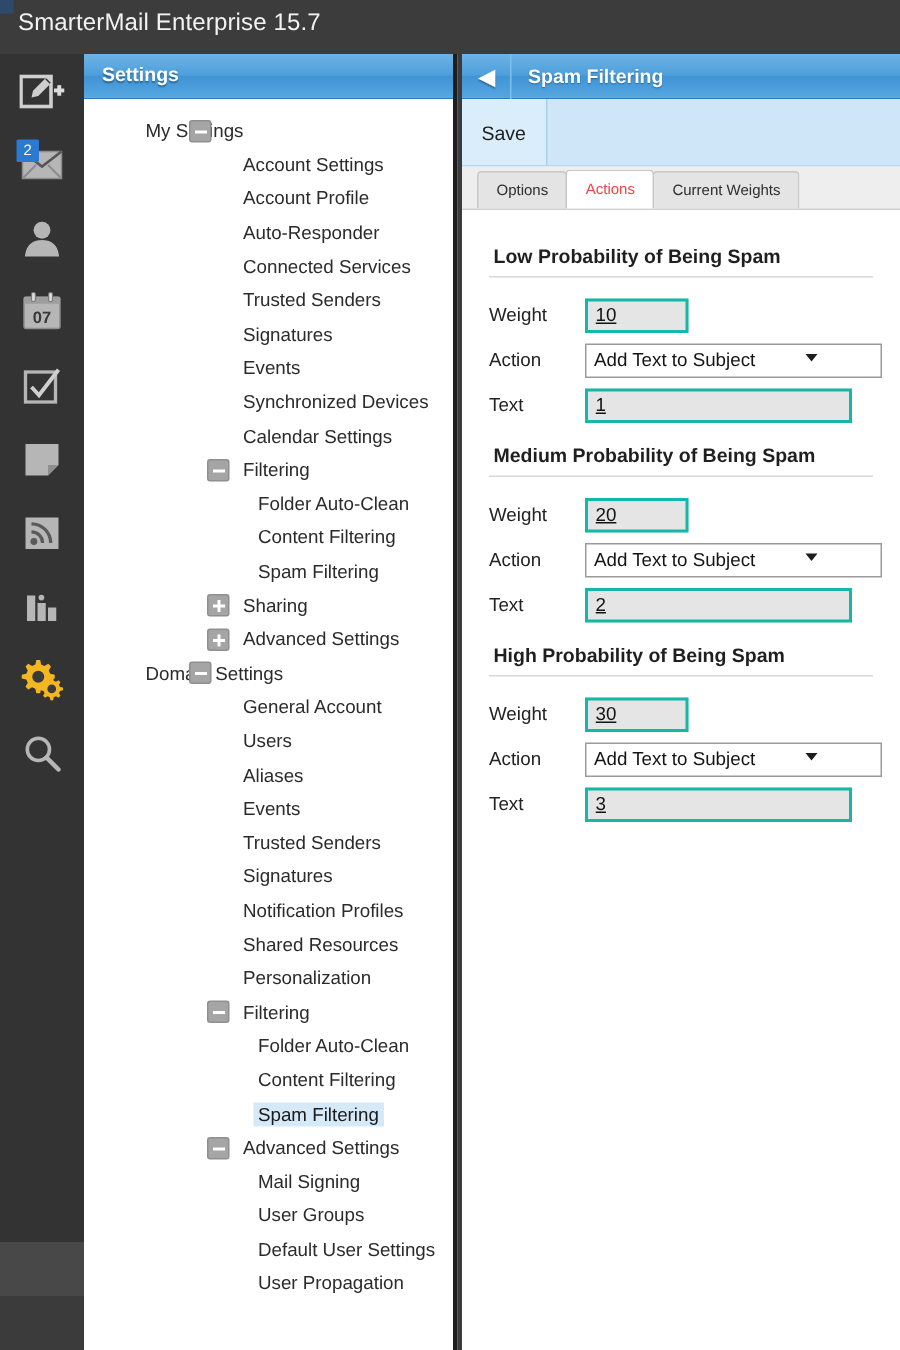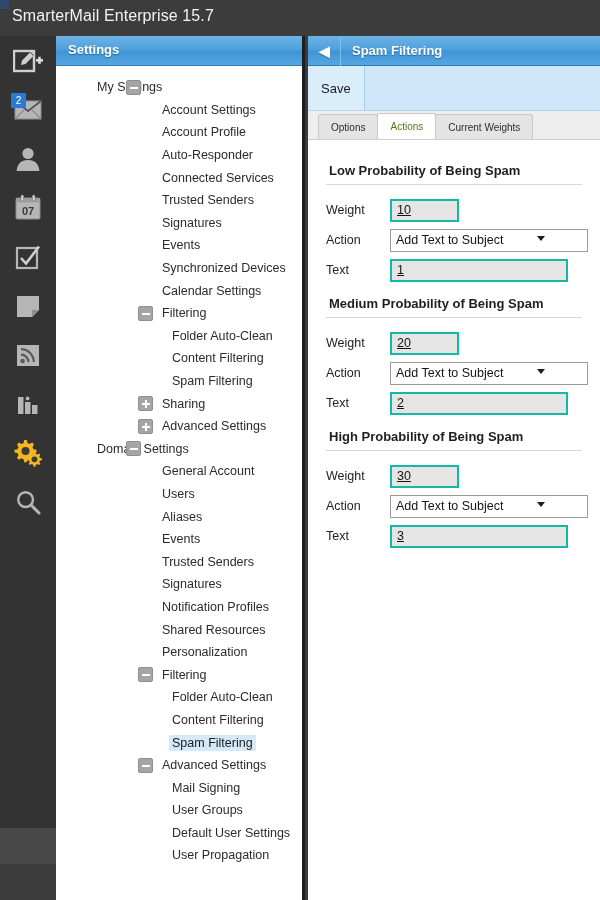--- a/index.html
+++ b/index.html
@@ -192,21 +192,21 @@
     background: #e4e4e4;
     border: 1px solid #c8c8c8;
     border-bottom: none;
     border-radius: 3px 3px 0 0;
     margin-right: -1px;
     cursor: pointer;
     margin-top: 33px;
   }
   .tab.active {
     background: #ffffff;
-    color: #4d7c0f;
+    color: #ef4444;
     height: 26px;
     position: relative;
     z-index: 3;
   }
 
   .formarea { padding: 18px 18px 0 18px; }
 
   .section-title {
     font-size: 13px; font-weight: bold; color: #1f1f1f;
     padding: 5px 0 6px 3px;

